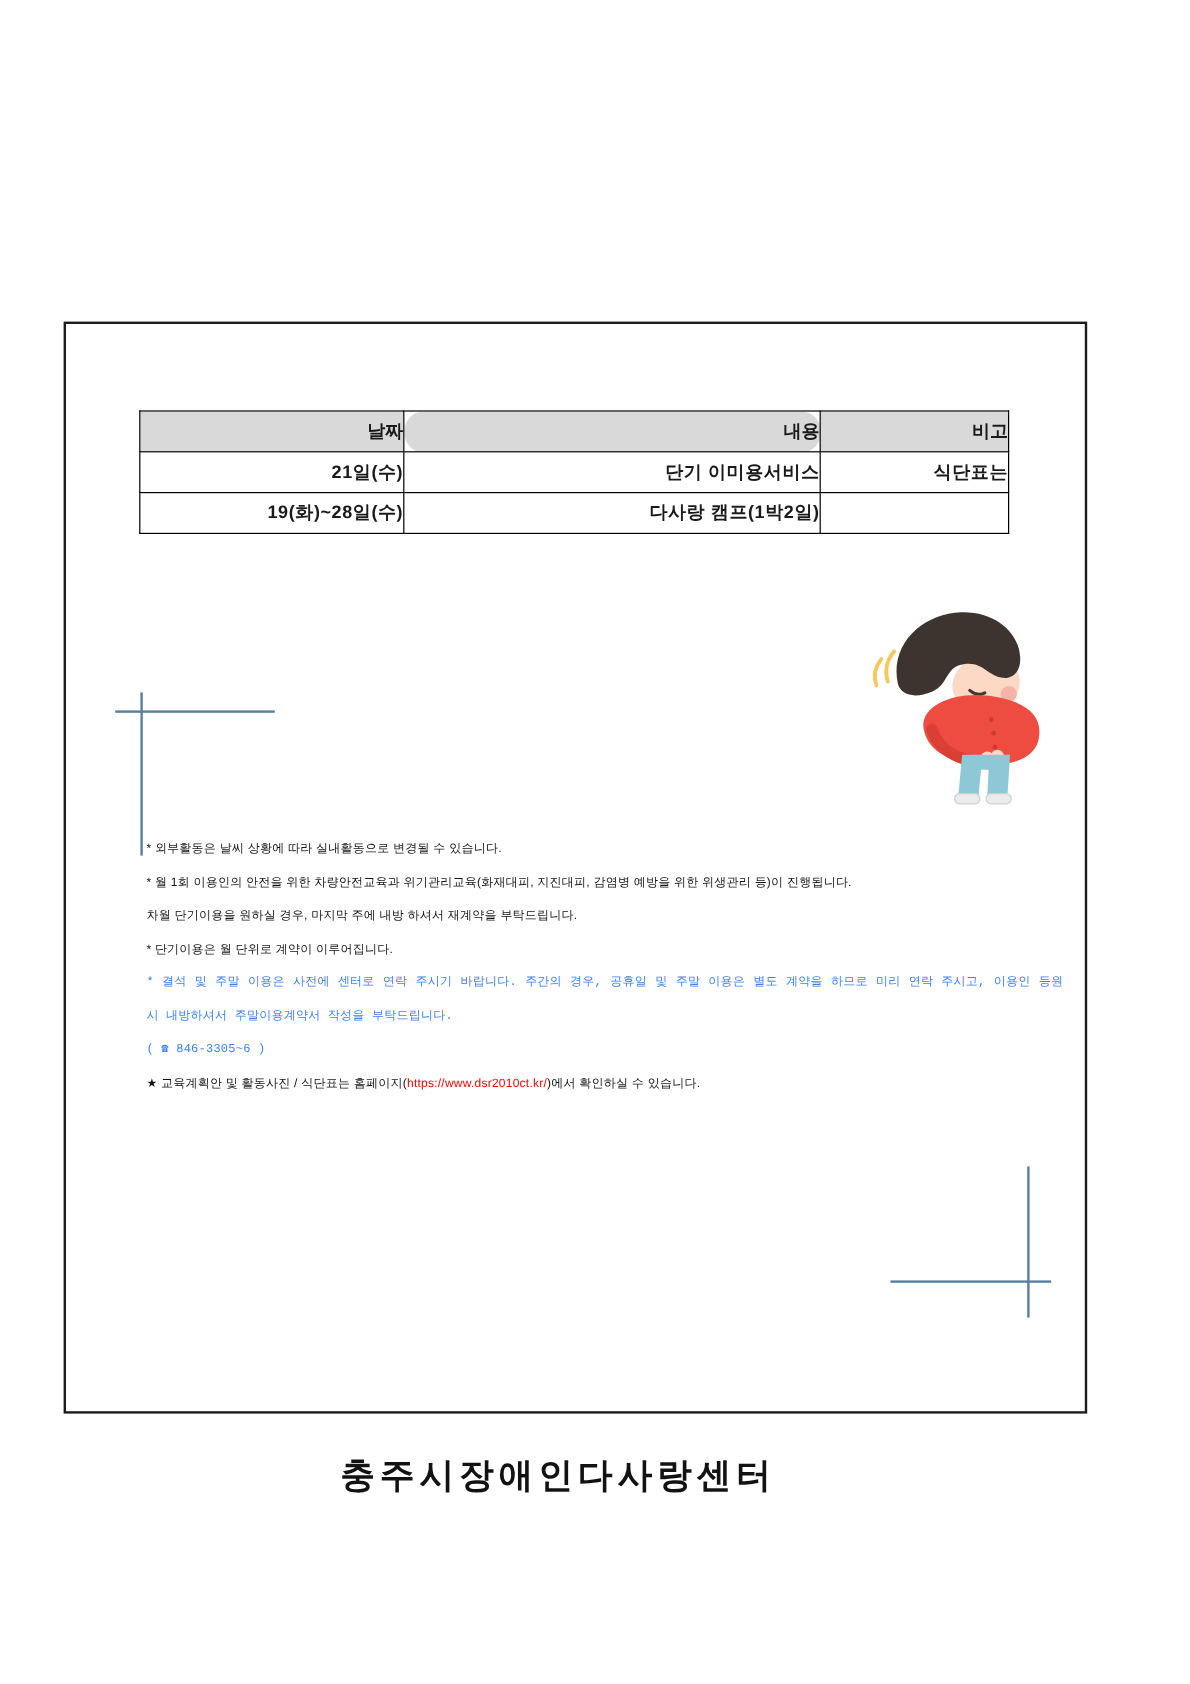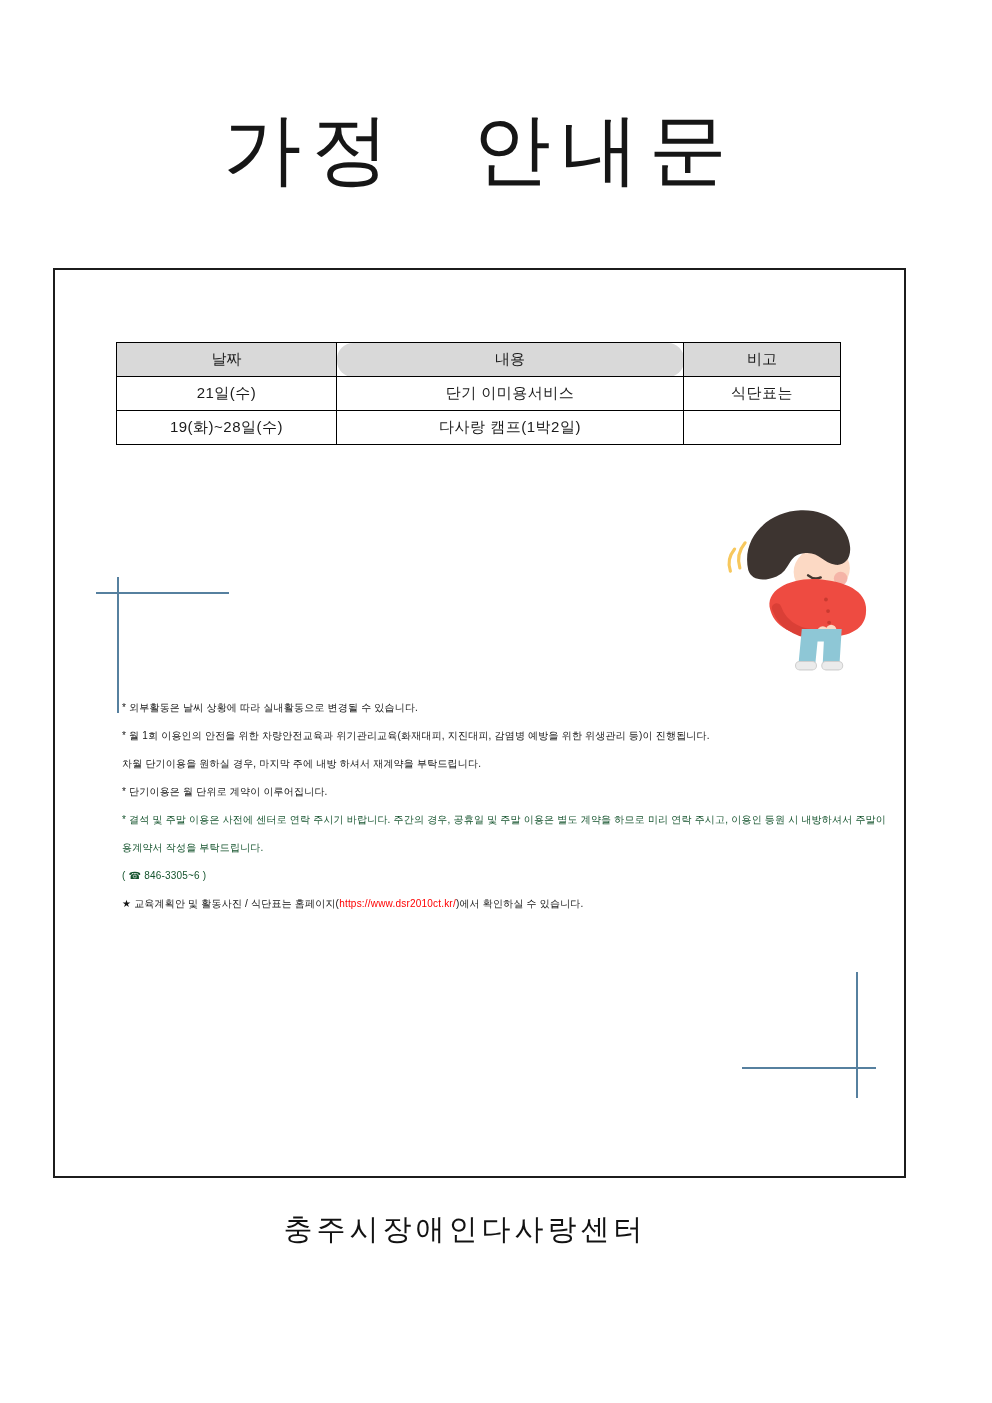--- a/index.html
+++ b/index.html
@@ -43,23 +43,23 @@
     left: 116px;
     top: 342px;
     width: 724px;
     border-collapse: collapse;
     table-layout: fixed;
     font-size: 15px;
     color: #1a1a1a;
   }
   table.schedule th, table.schedule td {
     border: 1.5px solid #000000;
-    padding: 0 10px;
-    text-align: center;
-    font-weight: 400;
+    padding: 0 0;
+    text-align: right;
+    font-weight: 700;
     white-space: nowrap;
     overflow: hidden;
   }
   table.schedule th { background: #d9d9d9; height: 34px; }
   table.schedule td { background: #ffffff; height: 34px; letter-spacing: 0.5px; }
   .col-date { width: 220px; }
   .col-content { width: 347px; border-radius: 16px; }
   .col-note { width: 157px; }
 
   .boy-illustration {
@@ -82,42 +82,42 @@
     top: 666px;
     width: 764px;
     font-size: 10px;
     line-height: 28px;
     letter-spacing: 0.2px;
     color: #141414;
     text-align: justify;
     margin-top: 28px;
   }
   .notes p { margin: 0; }
-  .red-text { color: #14532d; }
+  .red-text { color: #3b82f6; font-family: Liberation Mono, monospace; }
   .homepage-link { color: #fe0000; text-decoration: none; cursor: pointer; }
 
   .doc-footer {
     position: absolute;
     top: 1210px;
     left: 0;
     width: 930px;
     text-align: center;
     font-family: "Liberation Serif", "DejaVu Serif", serif;
     font-size: 29px;
     letter-spacing: 4px;
     color: #121212;
     white-space: nowrap;
+    font-weight: bold;
   }
 </style>
 </head>
 <body>
 
 <div class="page">
 
-  <h1 class="doc-title">가정  안내문</h1>
 
   <div class="content-box"></div>
 
   <table class="schedule">
     <thead>
       <tr>
         <th class="col-date">날짜</th>
         <th class="col-content">내용</th>
         <th class="col-note">비고</th>
       </tr>

